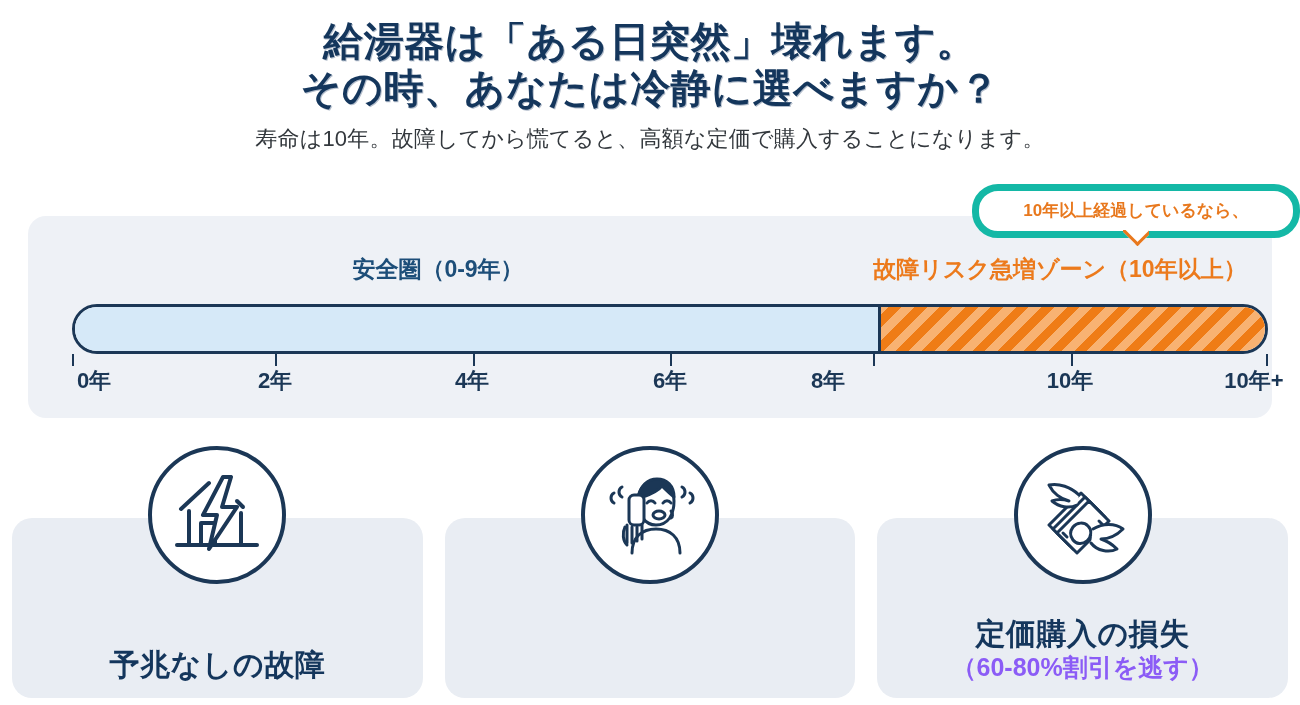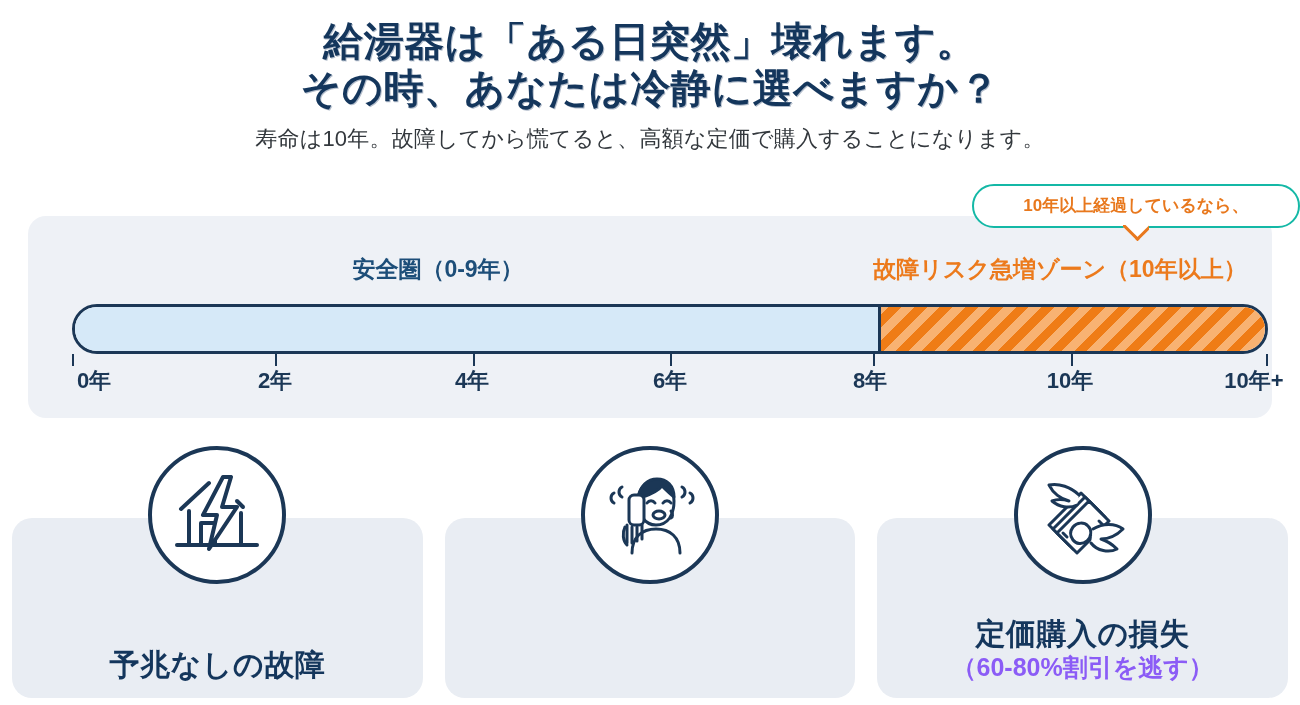--- a/index.html
+++ b/index.html
@@ -75,21 +75,21 @@
   }
 
   
   .callout {
     position: absolute;
     left: 944px;
     top: -32px;
     width: 328px;
     padding: 9px 6px 9px 6px;
     box-sizing: border-box;
-    border: 2px solid #14b8a6;
+    border: 7px solid #14b8a6;
     border-radius: 26px;
     background: #ffffff;
     text-align: center;
     color: #e8781d;
     font-size: 17px;
     font-weight: bold;
     line-height: 1.3;
   }
   .callout-line { display: block; white-space: nowrap; }
   .callout-tail {
@@ -275,21 +275,21 @@
     <span class="tick" style="left:67%"></span>
     <span class="tick" style="left:83.5%"></span>
     <span class="tick" style="left:99.8%"></span>
   </div>
 
   <div class="tick-labels">
     <span class="tick-label" style="left:46px">0年</span>
     <span class="tick-label" style="left:227px">2年</span>
     <span class="tick-label" style="left:424px">4年</span>
     <span class="tick-label" style="left:622px">6年</span>
-    <span class="tick-label" style="left:822px">8年</span>
+    <span class="tick-label" style="left:780px">8年</span>
     <span class="tick-label" style="left:1022px">10年</span>
     <span class="tick-label" style="left:1206px">10年+</span>
   </div>
 </div>
 
 <div class="cards">
 
   <div class="card">
     <div class="card-icon">
       <svg width="104" height="104" viewBox="0 0 104 104" fill="none" stroke="#1b3756" stroke-width="4" stroke-linecap="round" stroke-linejoin="round">

